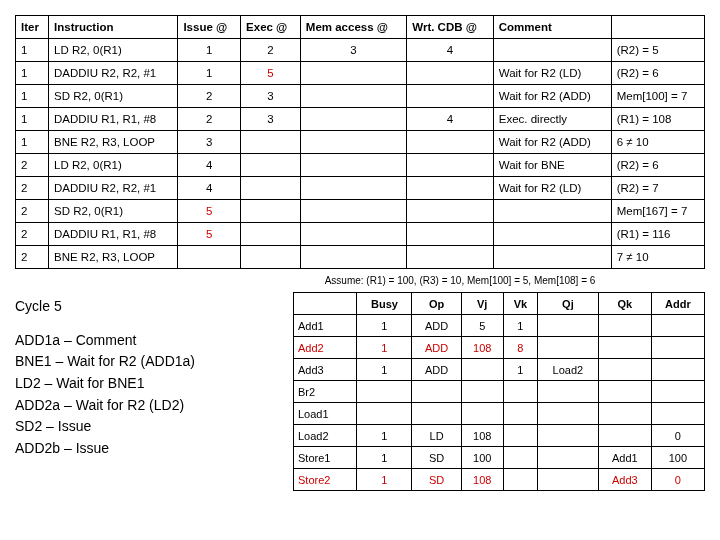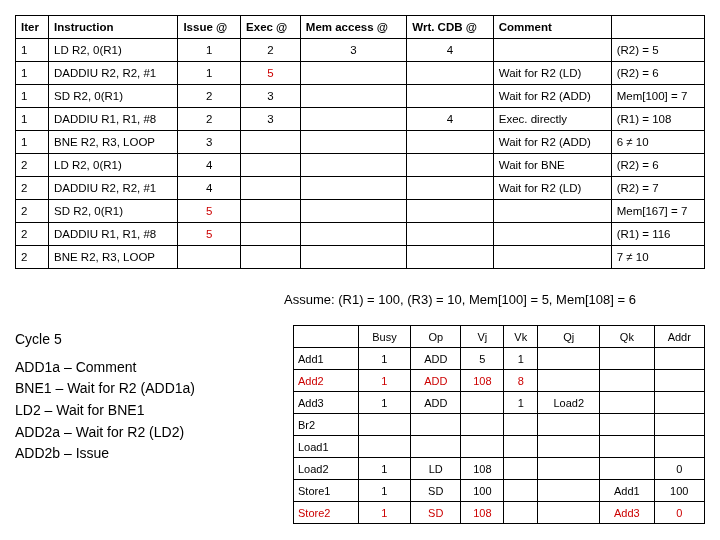--- a/index.html
+++ b/index.html
@@ -9,66 +9,66 @@
     font-size: 12px;
     width: 720px;
     box-sizing: border-box;
     background: #fff;
   }
   table {
     border-collapse: collapse;
   }
   table.top {
     width: 690px;
-    margin-bottom: 23px;
+    margin-bottom: 6px;
   }
   table.top th, table.top td {
     border: 1.5px solid #000;
     padding: 3px 5px;
     text-align: left;
     font-weight: normal;
     font-size: 11.5px;
     height: 16px;
   }
   table.top th {
     font-weight: bold;
   }
   table.top td.center {
     text-align: center;
   }
   .red { color: #c00; }
   .assume {
     text-align: center;
-    margin: 4px 0 18px 200px;
-    font-size: 13px;
+    margin: 4px 0 6px 200px;
+    font-size: 10px;
   }
   .row2 {
     display: flex;
     align-items: flex-start;
     gap: 18px;
   }
   .cycle {
     width: 260px;
     font-size: 14px;
     line-height: 1.55;
     padding-top: 4px;
   }
-  .cycle .title { margin-bottom: 6px; }
+  .cycle .title { margin-bottom: 12px; }
   table.res {
     width: 412px;
   }
   table.res th, table.res td {
     border: 1.5px solid #000;
     padding: 3px 4px;
     font-size: 11px;
     text-align: center;
     font-weight: normal;
     height: 15px;
   }
-  table.res th { font-weight: normal; }
+  table.res th { font-weight: bold; }
   table.res td.rowhead {
     text-align: left;
     font-weight: normal;
   }
 </style>
 </head>
 <body>
 
 <table class="top">
   <thead>
@@ -190,20 +190,21 @@
 <div class="assume">Assume: (R1) = 100, (R3) = 10, Mem[100] = 5, Mem[108] = 6</div>
 
 <div class="row2">
   <div class="cycle">
     <div class="title">Cycle 5</div>
     <div id="cycle-lines">
         <div>ADD1a – Comment</div>
         <div>BNE1 – Wait for R2 (ADD1a)</div>
         <div>LD2 – Wait for BNE1</div>
         <div>ADD2a – Wait for R2 (LD2)</div>
+        <div>SD2 – Issue</div>
         <div>ADD2b – Issue</div>
       </div>
   </div>
   <table class="res">
     <thead>
         <tr id="res-head">
           <th></th>
           <th>Busy</th>
           <th>Op</th>
           <th>Vj</th>

